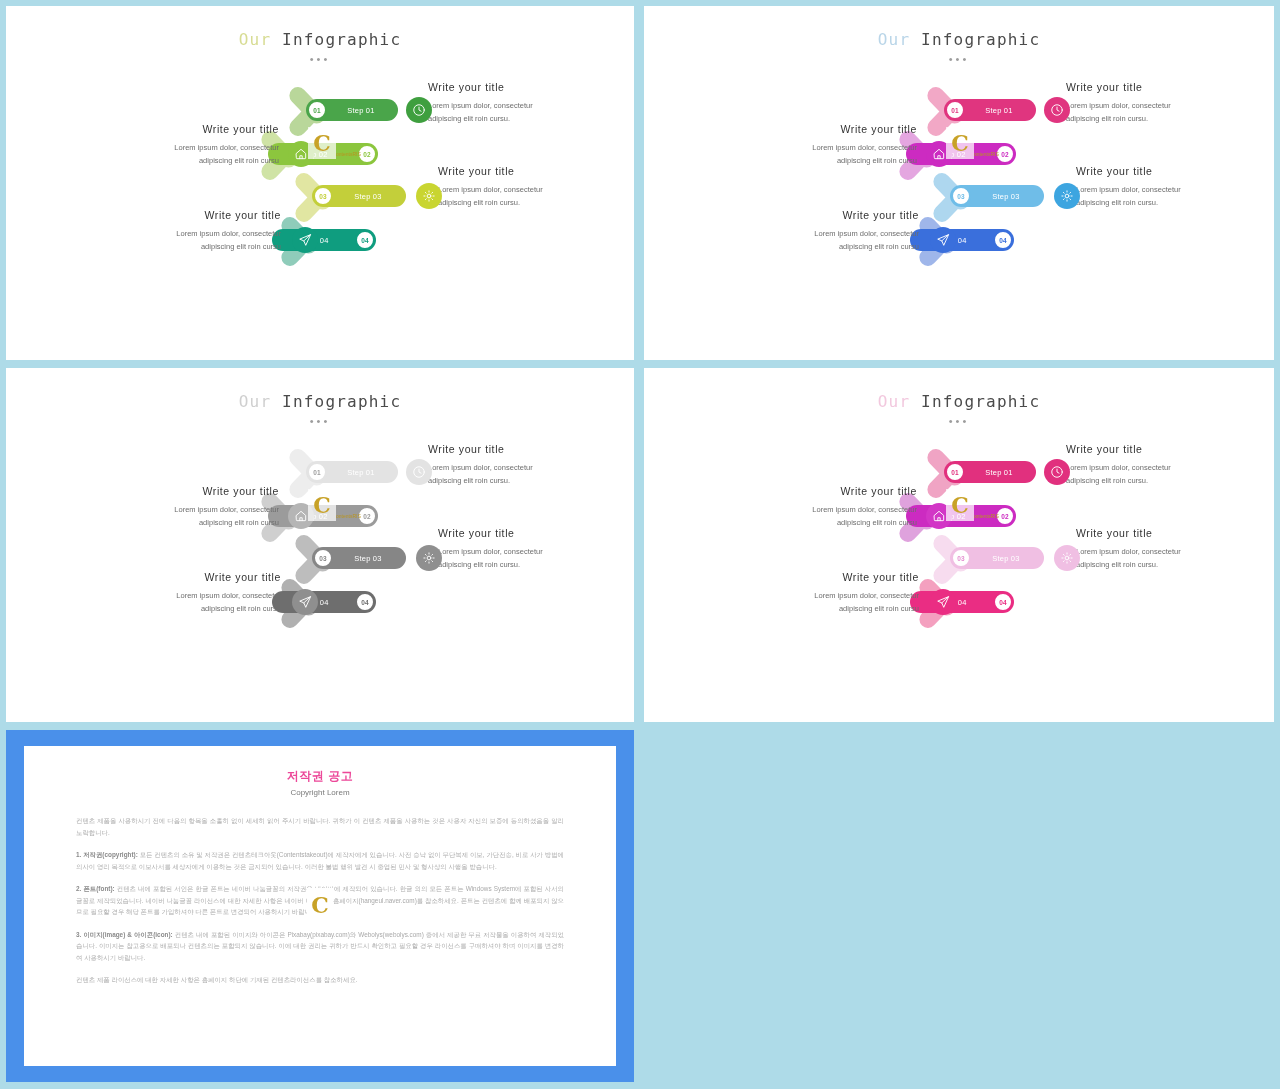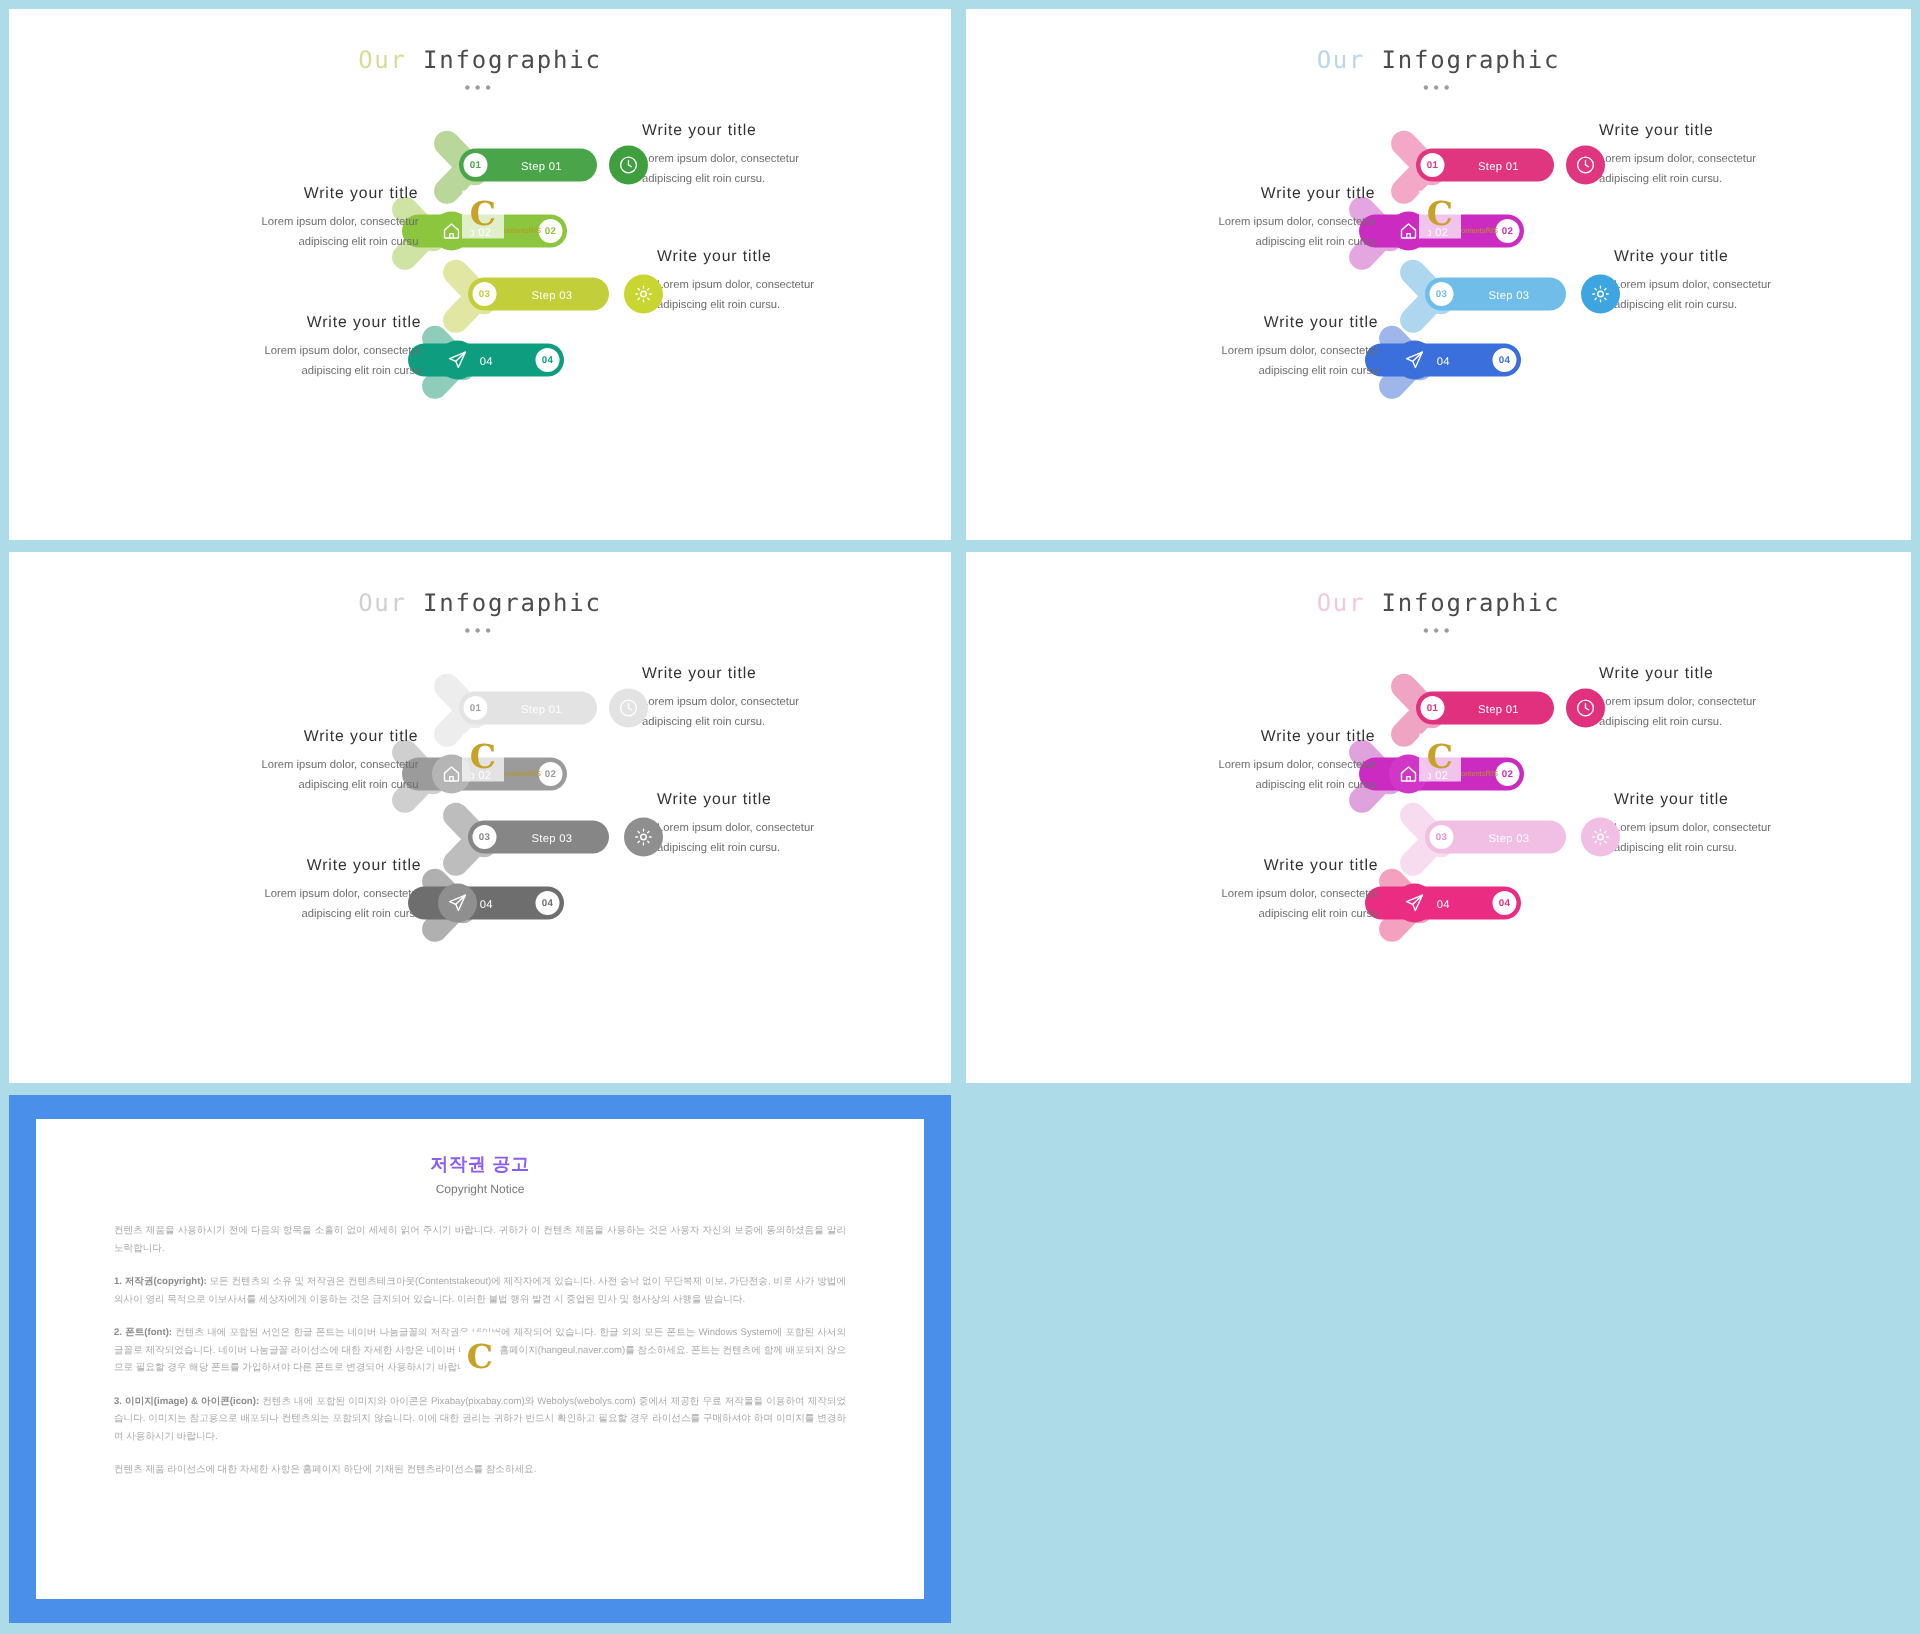--- a/index.html
+++ b/index.html
@@ -158,21 +158,21 @@
     width:100%;height:100%;
     box-sizing:border-box;
     padding:22px 52px;
     position:relative;
     overflow:hidden;
   }
   .cp-title{
     text-align:center;
     font-size:12px;
     font-weight:bold;
-    color:#8b5cf6;
+    color:#ec4899;
     letter-spacing:.5px;
   }
   .cp-sub{
     text-align:center;
     font-size:8px;
     color:#7a7a7a;
     margin-top:3px;
     margin-bottom:18px;
   }
   .cp-p{
@@ -537,21 +537,21 @@
           </svg>
         </div>
         <div class="watermark" style="left: 302px; top: 58px;">C</div>
         <div class="wm-sub" style="left: 330px; top: 82px;">ontentsRIS</div>
       </div>
     </div>
 
   <div id="slide-5" style="background: rgb(74, 144, 234);">
     <div class="inner">
       <div class="cp-title">저작권 공고</div>
-      <div class="cp-sub">Copyright Notice</div>
+      <div class="cp-sub">Copyright Lorem</div>
 
       <div class="cp-p">컨텐츠 제품을 사용하시기 전에 다음의 항목을 소홀히 없이 세세히 읽어 주시기 바랍니다. 귀하가 이 컨텐츠 제품을 사용하는 것은 사용자 자신의 보증에 동의하셨음을 알리노락합니다.</div>
 
       <div class="cp-p">
         <b>1. 저작권(copyright):</b>
         <span>모든 컨텐츠의 소유 및 저작권은 컨텐츠테크아웃(Contentstakeout)에 제작자에게 있습니다. 사전 승낙 없이 무단복제 이보, 가단전송, 비로 사가 방법에 의사이 영리 목적으로 이보사서를 세상자에게 이용하는 것은 금지되어 있습니다. 이러한 불법 행위 발견 시 중업된 민사 및 형사상의 사행을 받습니다.</span>
       </div>
 
       <div class="cp-p">
         <b>2. 폰트(font):</b>

